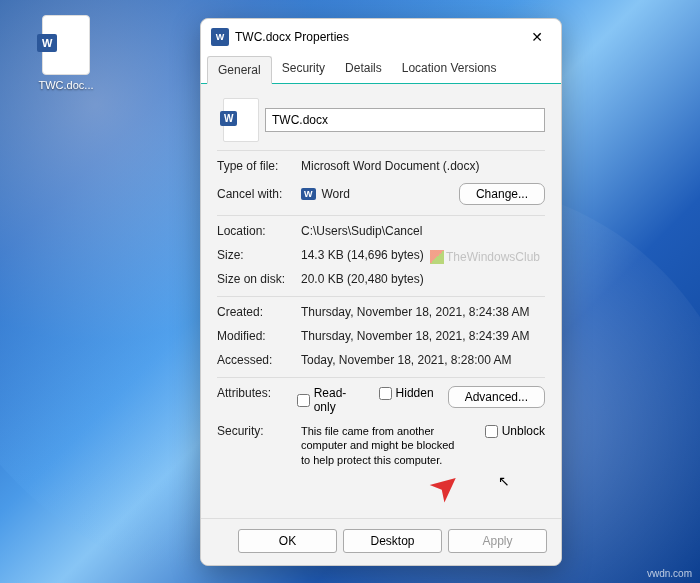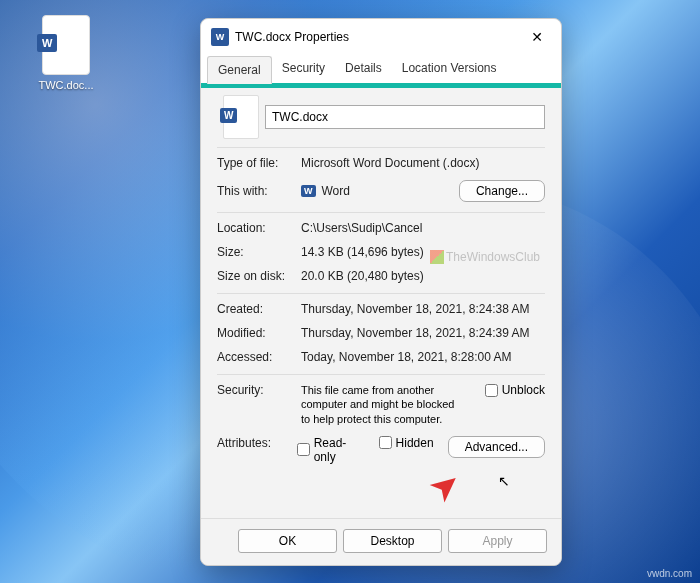--- a/index.html
+++ b/index.html
@@ -12,21 +12,21 @@
     .word-badge.tiny { position: static; padding: 1px 3px; font-size: 9px; }
     .desktop-icon .label { color: #fff; font-size: 11px; text-shadow: 0 1px 2px rgba(0,0,0,0.6); }
     .dialog { position: absolute; top: 18px; left: 200px; width: 362px; height: 548px; background: #f3f3f3; border: 1px solid #ccc; border-radius: 8px; box-shadow: 0 8px 30px rgba(0,0,0,0.3); display: flex; flex-direction: column; }
     .titlebar { display: flex; align-items: center; padding: 8px 10px; background: #fff; border-radius: 8px 8px 0 0; }
     .titlebar-icon { width: 18px; height: 18px; background: #2b579a; color: #fff; font-size: 9px; font-weight: bold; border-radius: 2px; display: flex; align-items: center; justify-content: center; margin-right: 6px; }
     .titlebar-title { flex: 1; font-size: 12px; }
     .close-btn { width: 28px; height: 20px; display: flex; align-items: center; justify-content: center; font-size: 14px; cursor: pointer; }
     .tabs { display: flex; background: #fff; padding: 0 6px; }
     .tab { padding: 6px 10px; font-size: 12px; cursor: pointer; color: #333; }
     .tab.active { border: 1px solid #ccc; border-bottom: 1px solid #f3f3f3; border-radius: 3px 3px 0 0; position: relative; top: 1px; background: #f3f3f3; }
-    .tab-content { flex: 1; padding: 7px 16px 8px; border-top: 5px solid #14b8a6; overflow: hidden; }
+    .tab-content { flex: 1; padding: 14px 16px 8px; border-top: 1px solid #14b8a6; overflow: hidden; }
     .row { display: flex; align-items: center; margin-bottom: 8px; }
     .icon-cell { width: 48px; display: flex; justify-content: center; }
     .file-icon-lg { width: 36px; height: 44px; background: #fff; border: 1px solid #ddd; border-radius: 2px; position: relative; }
     .file-icon-lg::after { content: 'W'; position: absolute; left: -4px; top: 12px; background: #2b579a; color: #fff; font-weight: bold; font-size: 10px; padding: 2px 4px; border-radius: 2px; }
     .filename-input { flex: 1; border: 1px solid #aaa; padding: 4px 6px; font-size: 12px; background: #fff; }
     .divider { border: none; border-top: 1px solid #ddd; margin: 8px 0; }
     .prop-row { display: flex; align-items: center; margin-bottom: 10px; }
     .prop-label { width: 84px; font-size: 12px; color: #222; }
     .prop-value { flex: 1; font-size: 12px; color: #222; display: flex; align-items: center; gap: 6px; }
     .change-btn, .advanced-btn { padding: 3px 16px; font-size: 12px; border: 1px solid #aaa; background: #fdfdfd; border-radius: 7px; cursor: pointer; }
@@ -79,21 +79,21 @@
         </div>
       <input class="filename-input" value="TWC.docx" style="">
     </div>
     <hr class="divider">
 
     <div class="prop-row">
       <div class="prop-label">Type of file:</div>
       <div class="prop-value">Microsoft Word Document (.docx)</div>
     </div>
     <div class="prop-row">
-      <div class="prop-label">This with:</div>
+      <div class="prop-label">Cancel with:</div>
       <div class="prop-value">
         <span class="word-badge tiny">W</span>
         <span>Word</span>
         <button class="change-btn" style="margin-left:auto">Change...</button>
       </div>
     </div>
     <hr class="divider">
 
     <div class="prop-row">
       <div class="prop-label">Location:</div>
@@ -117,39 +117,39 @@
       <div class="prop-label">Modified:</div>
       <div class="prop-value">Thursday, November 18, 2021, 8:24:39 AM</div>
     </div>
     <div class="prop-row">
       <div class="prop-label">Accessed:</div>
       <div class="prop-value">Today, November 18, 2021, 8:28:00 AM</div>
     </div>
     <hr class="divider">
 
     <div class="attr-row">
-      <div class="prop-label">Security:</div>
-      <div class="security-text">This file came from another computer and might be blocked to help protect this computer.</div>
-      <div class="unblock-wrap">
-        <input type="checkbox" style="">
-        <span>Unblock</span>
-      </div>
-    </div>
-
-    <div class="attr-row">
       <div class="prop-label">Attributes:</div>
       <div class="checkbox-group">
         <input type="checkbox" style="">
         <span>Read-only</span>
       </div>
       <div class="checkbox-group">
         <input type="checkbox" style="">
         <span>Hidden</span>
       </div>
       <button class="advanced-btn">Advanced...</button>
+    </div>
+
+    <div class="attr-row">
+      <div class="prop-label">Security:</div>
+      <div class="security-text">This file came from another computer and might be blocked to help protect this computer.</div>
+      <div class="unblock-wrap">
+        <input type="checkbox" style="">
+        <span>Unblock</span>
+      </div>
     </div>
   </div>
 
   <div class="footer">
     <button>OK</button>
     <button>Desktop</button>
     <button class="disabled">Apply</button>
   </div>
 </div>
 

